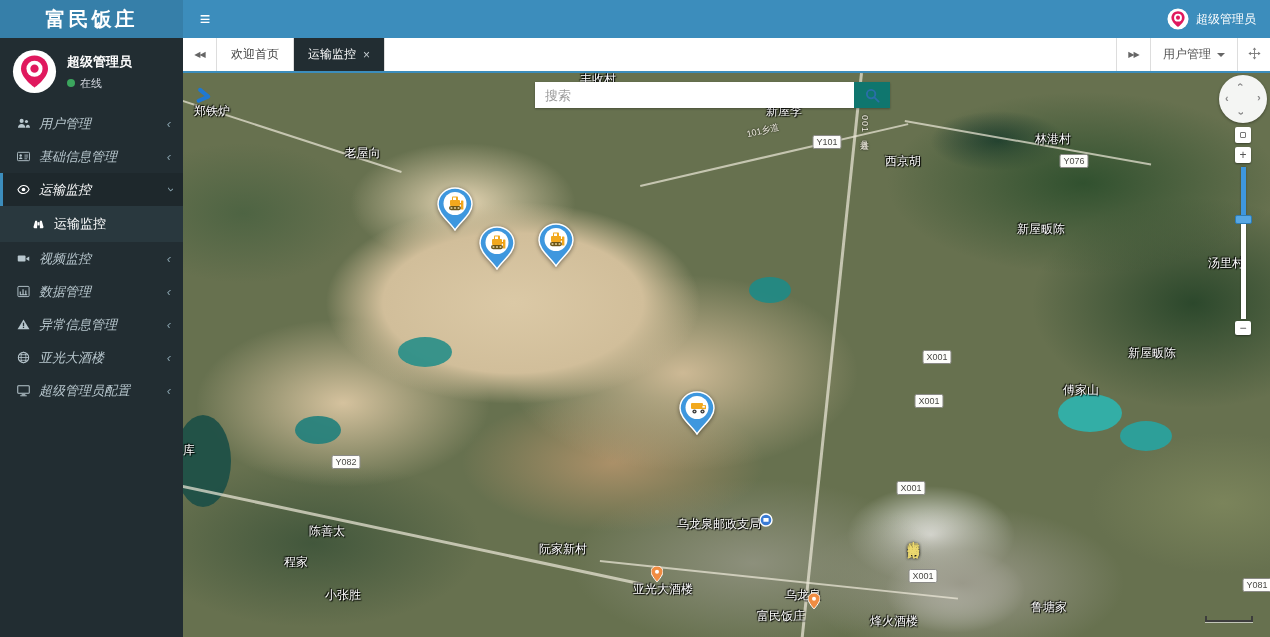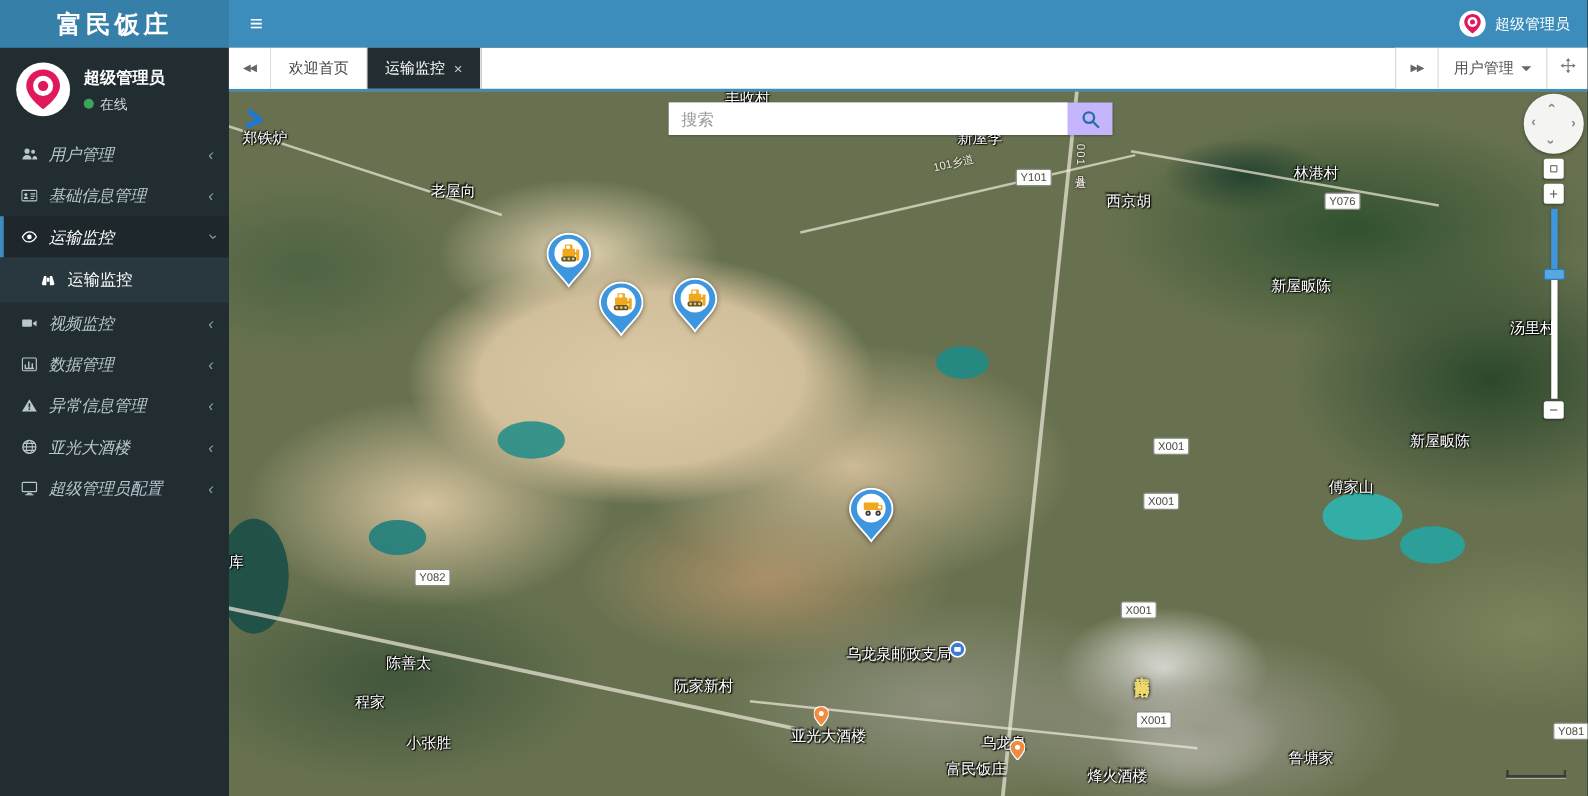--- a/index.html
+++ b/index.html
@@ -76,21 +76,21 @@
   .mlabel.vtext { writing-mode:vertical-rl; color:#f0ece0; font-size:9px; letter-spacing:1px; text-shadow:0 0 2px #000; }
   .mlabel.vyellow { writing-mode:vertical-rl; color:#ecd96f; font-size:12px; font-weight:bold; letter-spacing:2px; text-shadow:0 0 3px rgba(0,0,0,.85); }
 
   .poi { position:absolute; transform:translate(-50%,-100%); z-index:6; }
   .poi.circle { transform:translate(-50%,-50%); }
   .map-arrow { position:absolute; transform:translate(-50%,-50%) rotate(8deg); z-index:6; }
 
   .vmarker { position:absolute; transform:translate(-50%,-100%); z-index:8; cursor:pointer; filter:drop-shadow(0 1px 2px rgba(0,0,0,.45)); }
 
   
-  .map-search { position:absolute; left:352px; top:9px; width:355px; height:26px; background:#c4b5fd; display:flex; align-items:center; z-index:12; box-shadow:0 1px 2px rgba(0,0,0,.3); }
+  .map-search { position:absolute; left:352px; top:9px; width:355px; height:26px; background:#0f766e; display:flex; align-items:center; z-index:12; box-shadow:0 1px 2px rgba(0,0,0,.3); }
   .map-search input { flex:1; height:100%; border:none; outline:none; padding:0 10px; font-size:13px; color:#333; font-family:"Liberation Sans",sans-serif; }
   .map-search input::placeholder { color:#9a9a9a; }
   .search-btn { width:36px; height:100%; display:flex; align-items:center; justify-content:center; cursor:pointer; }
 
   
   .pan-circle { position:absolute; left:1036px; top:2px; width:48px; height:48px; border-radius:50%; background:rgba(252,252,252,.95); box-shadow:0 1px 3px rgba(0,0,0,.4); z-index:12; }
   .pan-chev { position:absolute; color:#888; font-size:11px; font-weight:bold; cursor:pointer; line-height:1; }
   .pan-up    { left:20px; top:4px;  transform:rotate(90deg); }
   .pan-down  { left:20px; bottom:4px; transform:rotate(-90deg); }
   .pan-left  { left:6px;  top:18px; }

